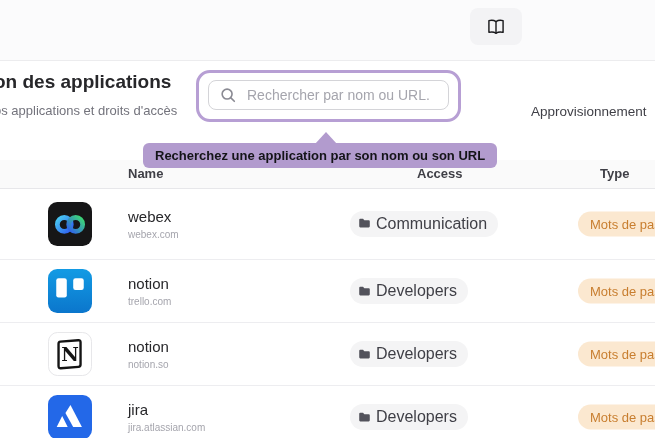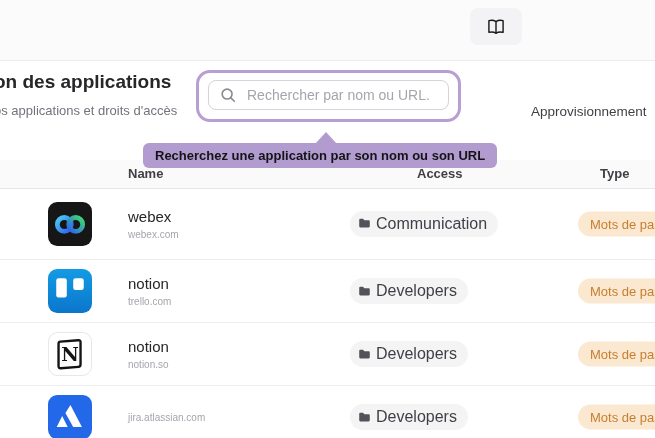--- a/index.html
+++ b/index.html
@@ -196,20 +196,21 @@
 
     <div class="trow">
       <span class="app-icon">
           <svg viewBox="0 0 48 48">
             <rect width="48" height="48" rx="10" fill="#2368e8"></rect>
             <path d="M24.5 11 L37 35 H27.5 L19 19.5 Z" fill="#fff"></path>
             <path d="M15.5 23 L21.5 35 H9.5 Z" fill="#fff"></path>
           </svg>
         </span>
       <div class="name-block">
+        <div class="app-name">jira</div>
         <div class="app-domain">jira.atlassian.com</div>
       </div>
       <span class="access-badge">
         <span style="display:inline-flex;">
           <svg width="13" height="13" viewBox="0 0 16 16">
             <path d="M1.5 3.5 a1.3 1.3 0 0 1 1.3 -1.3 h3.4 l1.6 1.8 h5.4 a1.3 1.3 0 0 1 1.3 1.3 v6.2 a1.3 1.3 0 0 1 -1.3 1.3 h-10.4 a1.3 1.3 0 0 1 -1.3 -1.3 Z" fill="#52525b"></path>
           </svg>
         </span>
         <span>Developers</span>
       </span>

